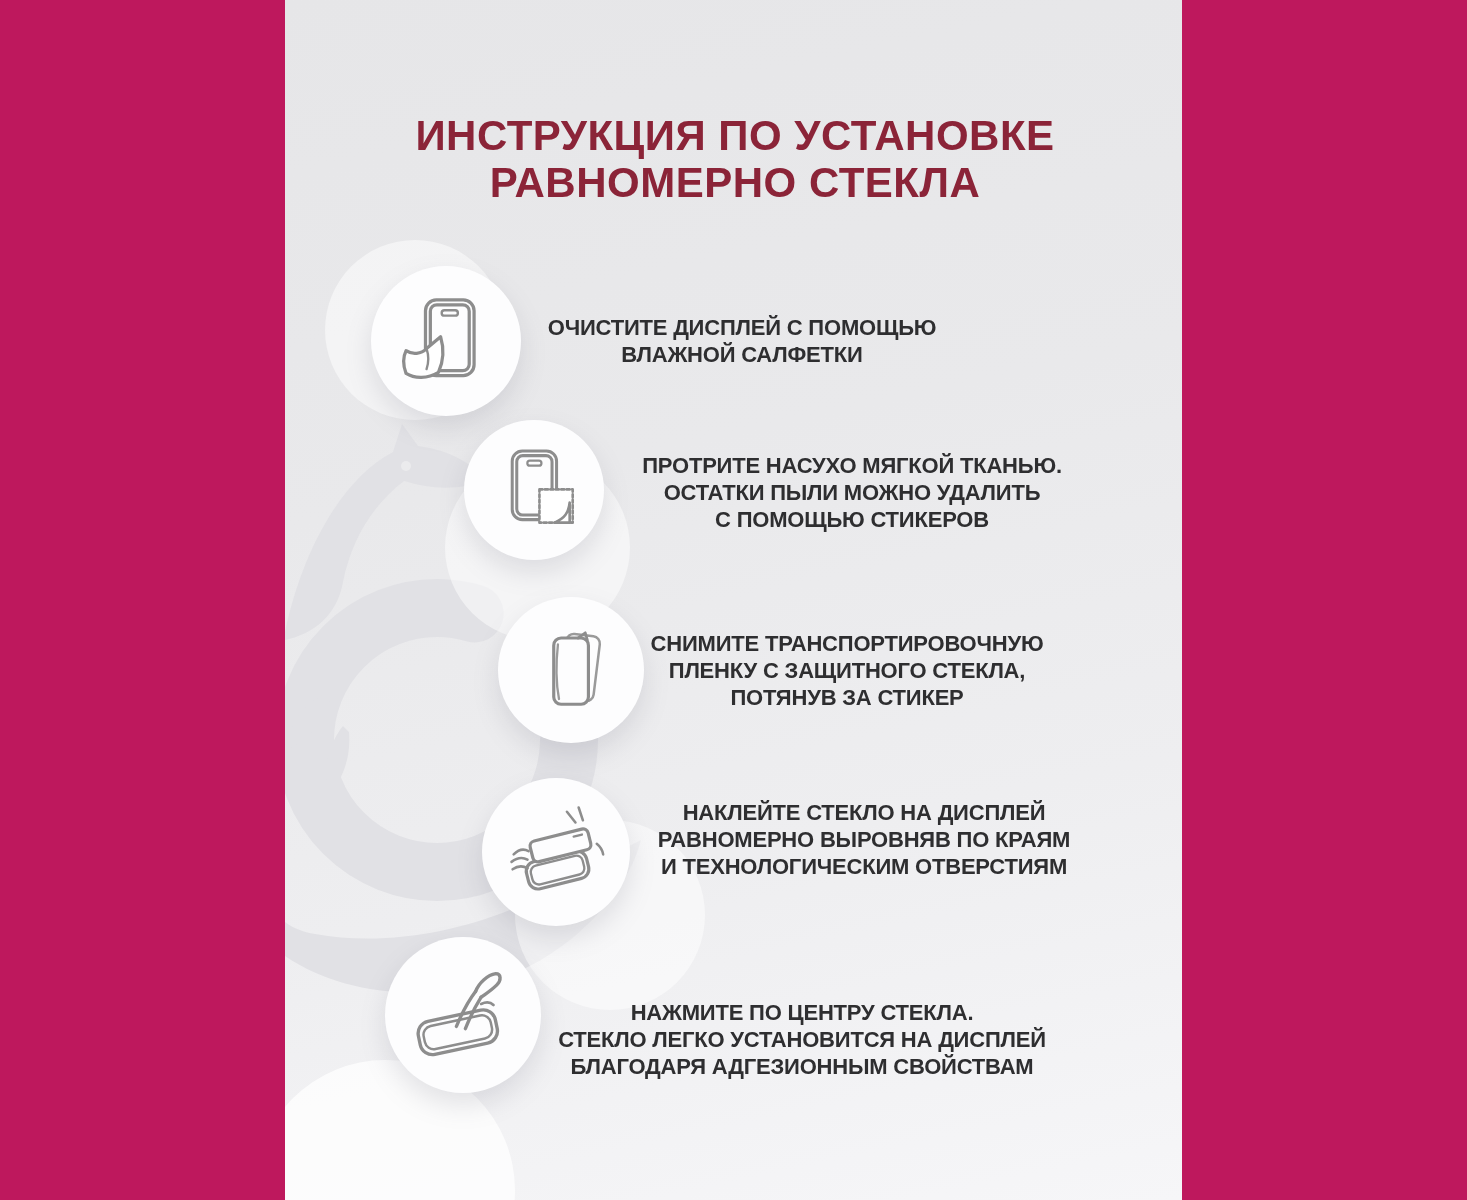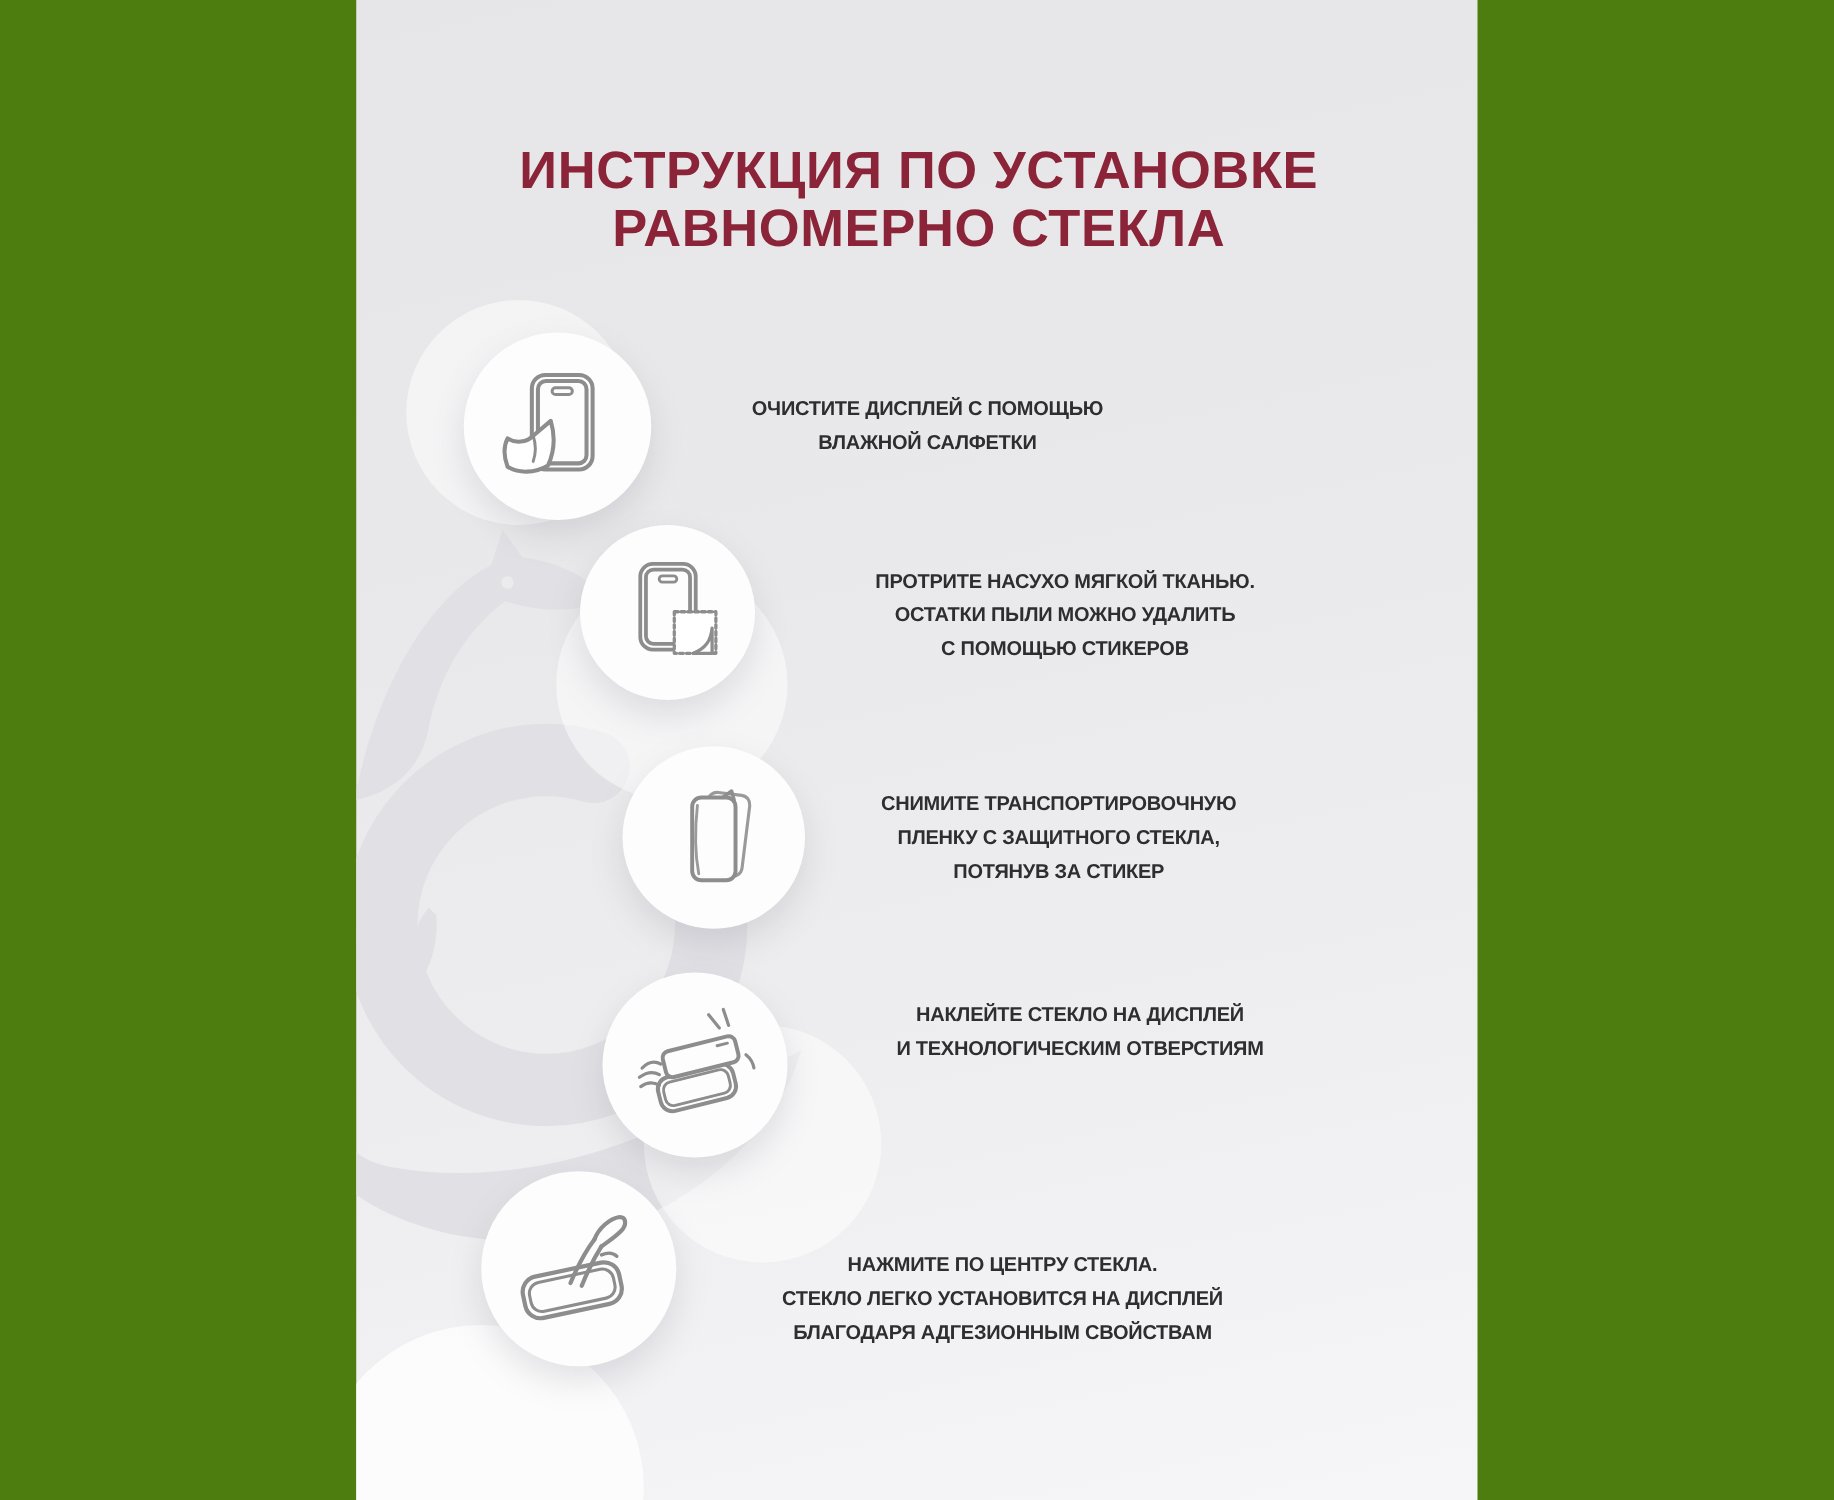--- a/index.html
+++ b/index.html
@@ -1,30 +1,30 @@
 <!DOCTYPE html>
 <html><head>
 <meta charset="utf-8">
 <style>
   html,body{margin:0;padding:0;background:#ffffff;}
-  .canvas{position:relative;width:1467px;height:1200px;background:#4d7c0f;overflow:hidden;
+  .canvas{position:relative;width:1467px;height:1200px;background:#be185d;overflow:hidden;
           font-family:"Liberation Sans", sans-serif;}
   .page{position:absolute;left:285px;top:0;width:897px;height:1200px;overflow:hidden;
         background:linear-gradient(168deg,#e6e6e8 0%,#e9e9eb 38%,#eeeef0 68%,#f6f6f8 100%);}
   .watermark{position:absolute;left:0;top:420px;width:370px;height:720px;}
   .halo{position:absolute;border-radius:50%;background:rgba(255,255,255,0.5);}
   .title{position:absolute;left:450px;top:112px;transform:translateX(-50%);
          text-align:center;font-weight:700;font-size:42px;line-height:47px;
          letter-spacing:0.5px;white-space:nowrap;}
   .circle{position:absolute;background:#fdfdfe;border-radius:50%;
           box-shadow:0 12px 26px rgba(110,110,125,0.18);
           display:flex;align-items:center;justify-content:center;}
   .circle svg{width:72%;height:72%;}
   .stext{position:absolute;transform:translateX(-50%);text-align:center;
-         font-weight:700;font-size:16px;line-height:27px;letter-spacing:-0.2px;
+         font-weight:700;font-size:22px;line-height:27px;letter-spacing:-0.2px;
          color:#2e2e30;white-space:nowrap;}
   .c1{left:86px;top:266px;width:150px;height:150px;}
   .c2{left:179px;top:420px;width:140px;height:140px;}
   .c3{left:213px;top:597px;width:146px;height:146px;}
   .c4{left:197px;top:778px;width:148px;height:148px;}
   .c5{left:100px;top:937px;width:156px;height:156px;}
   .t1{left:457px;top:314px;}
   .t2{left:567px;top:452px;}
   .t3{left:562px;top:630px;}
   .t4{left:579px;top:799px;}
@@ -119,20 +119,21 @@
           <path d="M8,59 q8,-6 15,-2" stroke-width="2.4"></path>
           <path d="M9,66 q7,-5 14,-1" stroke-width="2.4"></path>
           <path d="M88,42 q5,4 6,10" stroke-width="2.4"></path>
           <path d="M60,12 l8,10" stroke-width="2.4"></path>
           <path d="M71,8 l4,12" stroke-width="2.4"></path>
         </g>
       </svg>
     </div>
     <div class="stext t4">
       <div>НАКЛЕЙТЕ СТЕКЛО НА ДИСПЛЕЙ</div>
+      <div>РАВНОМЕРНО ВЫРОВНЯВ ПО КРАЯМ</div>
       <div>И ТЕХНОЛОГИЧЕСКИМ ОТВЕРСТИЯМ</div>
     </div>
 
     <div class="circle c5">
       <svg viewBox="0 0 100 100" aria-hidden="true">
         <g fill="none" stroke="#8d8d8d" stroke-width="3" stroke-linejoin="round" stroke-linecap="round">
           <g transform="rotate(-12 46 64)">
             <rect x="10" y="50" width="70" height="30" rx="11"></rect>
             <rect x="14.5" y="54.5" width="61" height="21" rx="8" stroke-width="2.2"></rect>
           </g>

